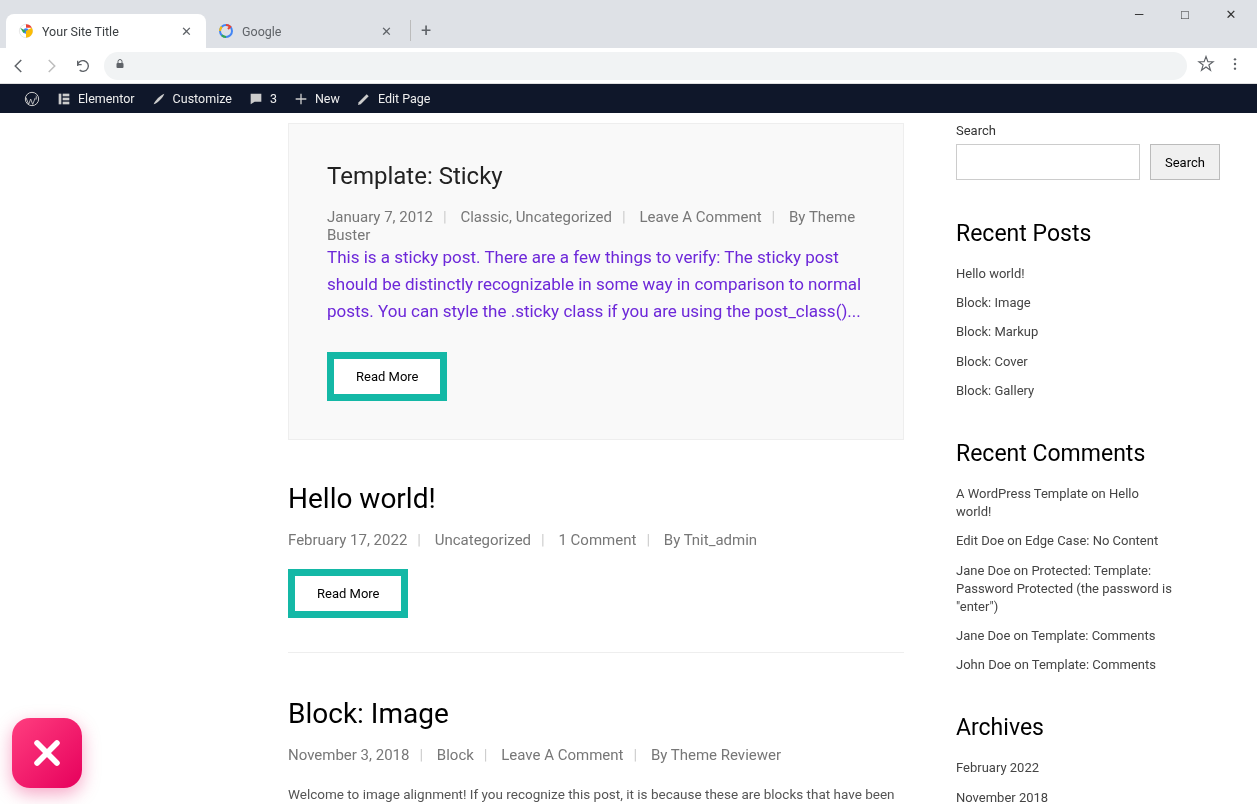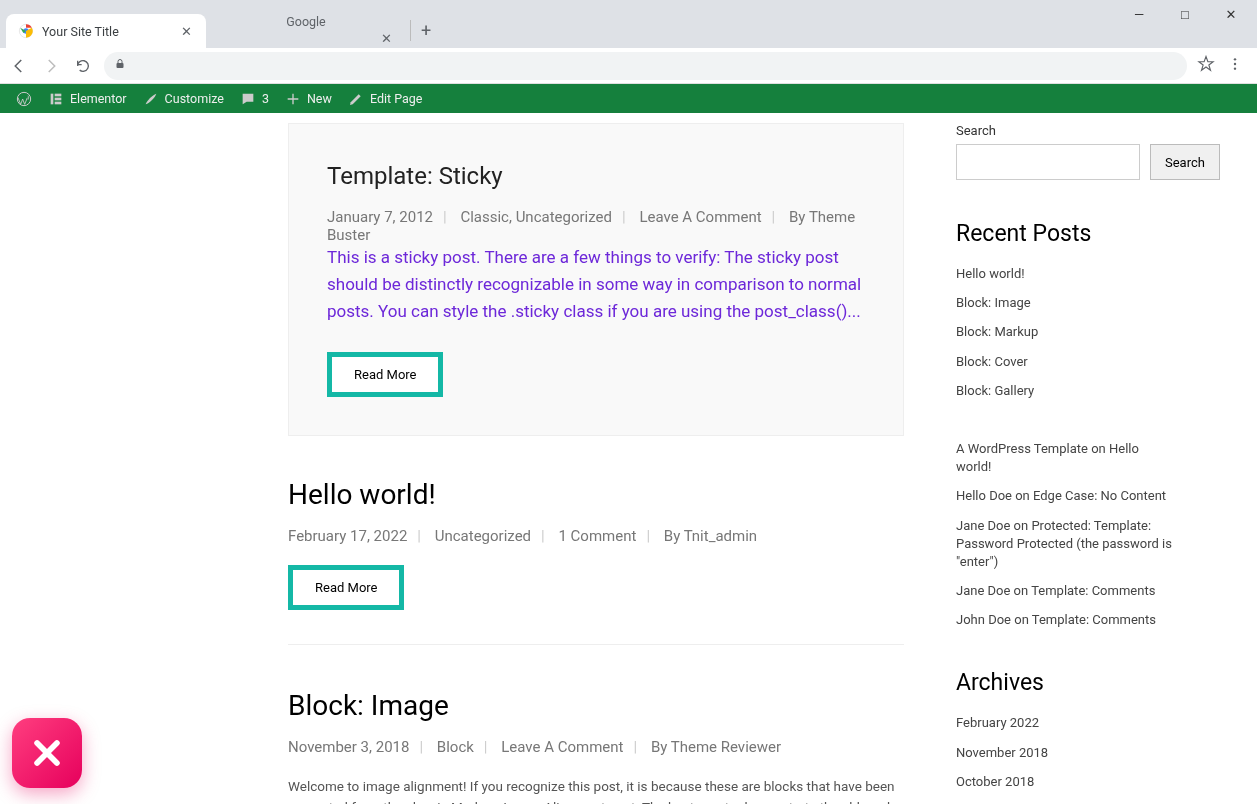--- a/index.html
+++ b/index.html
@@ -1,51 +1,51 @@
 <!DOCTYPE html>
 <html><head>
 <meta charset="utf-8">
 <style>
   * { margin: 0; padding: 0; box-sizing: border-box; font-family: -apple-system, BlinkMacSystemFont, "Segoe UI", Roboto, Arial, sans-serif; }
   html, body { width: 1257px; height: 804px; background: #fff; overflow: hidden; }
 
   
   .browser-bar { height: 48px; background: #dee1e6; display: flex; align-items: flex-end; padding: 0 6px; position: relative; }
   .tab { height: 34px; background: #fff; border-radius: 8px 8px 0 0; display: flex; align-items: center; font-size: 12.5px; color: #3c4043; padding: 0 12px; position: relative; min-width: 200px; margin-right: 0px; }
-  .tab.inactive { background: transparent; color: #5f6368; flex-direction: column; }
+  .tab.inactive { background: transparent; color: #5f6368; }
   .tab .favicon { width: 16px; height: 16px; margin-right: 8px; }
   .tab .close { margin-left: auto; color: #5f6368; font-size: 13px; padding: 2px; }
   .new-tab { font-size: 18px; color: #5f6368; padding: 0 10px; margin-left: 4px; margin-bottom: 7px; border-left:1px solid #bbb; }
   .win-controls { position: absolute; right: 4px; top: 0; display: flex; gap: 2px; }
   .win-controls > div { width: 44px; height: 28px; display:flex;align-items:center;justify-content:center; font-size:13px; color:#333; }
 
   .addr-bar { height: 36px; background: #fff; display: flex; align-items: center; padding: 0 8px; gap: 10px; border-bottom:1px solid #e0e0e0; }
   .addr-bar .nav-btn { width: 22px; height: 22px; display:flex;align-items:center;justify-content:center; color:#5f6368; }
   .addr-bar .nav-btn.disabled { color:#bdbdbd; }
   .omnibox { flex:1; height:28px; background:#f1f3f4; border-radius:14px; display:flex; align-items:center; padding:0 10px; gap:8px; font-size:13px; color:#5f6368;}
   .omnibox .lock { font-size:12px; color:#5f6368;}
   .addr-right { display:flex; align-items:center; gap:12px; padding-right:6px;}
 
   
-  .wp-bar { height: 29px; background: #15803d; color: #eee; font-size: 12.5px; display: flex; align-items:center; padding:0 8px; }
+  .wp-bar { height: 29px; background: #0f172a; color: #eee; font-size: 12.5px; display: flex; align-items:center; padding:0 16px; }
   .wp-item { display:flex; align-items:center; gap:6px; padding:0 8px; height:100%; cursor:pointer;}
   .wp-item svg, .wp-item .ico { width:16px; height:16px; }
 
   
   .page { display:flex; padding: 10px 0 0 0; }
   .main-col { width: 616px;  margin-left: 288px; }
   .side-col { width: 218px; margin-left: 52px; }
 
   .post { padding: 38px 38px 38px 38px; border-bottom: 1px solid #eee; }
   .post.sticky { background:#f9f9f9; border:1px solid #eee; margin-bottom: 42px; }
   .post h2 { font-size: 24px; font-weight: 400; margin-bottom: 18px; color:#222;}
   .post .meta { font-size: 15px; color:#777; }
   .post .meta .sep { margin: 0 10px; color:#ccc;}
   .post .excerpt { font-size: 17px; color:#6d28d9; line-height:1.6; margin-bottom: 26px;}
-  .rm-btn { border:5px solid #14b8a6; background:#fff; font-size:13px; padding:10px 22px; display:inline-block;}
+  .rm-btn { border:7px solid #14b8a6; background:#fff; font-size:13px; padding:10px 22px; display:inline-block;}
 
   .post2 { padding: 0 0 34px 0; border-bottom:1px solid #eee; margin-bottom: 44px;}
   .post2 h2, .post3 h2 { font-size: 28px; font-weight:400; margin-bottom: 16px;}
   .post2 .meta, .post3 .meta { font-size: 15px; color:#777; margin-bottom: 20px;}
   .post2 .meta .sep, .post3 .meta .sep { margin:0 10px; color:#ccc;}
   .post2 .excerpt, .post3 .excerpt { font-size:13.5px; color:#555; line-height:1.6; margin-bottom: 26px;}
   .post3 { padding:0;}
 
   
   .widget { margin-bottom: 40px;}
@@ -226,23 +226,24 @@
       <ul>
         <li>Hello world!</li>
         <li>Block: Image</li>
         <li>Block: Markup</li>
         <li>Block: Cover</li>
         <li>Block: Gallery</li>
       </ul>
     </div>
 
     <div class="widget">
+      <h3>Recent Comments</h3>
       <ul>
         <li>A WordPress Template on Hello world!</li>
-        <li>Hello Doe on Edge Case: No Content</li>
+        <li>Edit Doe on Edge Case: No Content</li>
         <li>Jane Doe on Protected: Template: Password Protected (the password is "enter")</li>
         <li>Jane Doe on Template: Comments</li>
         <li>John Doe on Template: Comments</li>
       </ul>
     </div>
 
     <div class="widget">
       <h3>Archives</h3>
       <ul>
         <li>February 2022</li>

